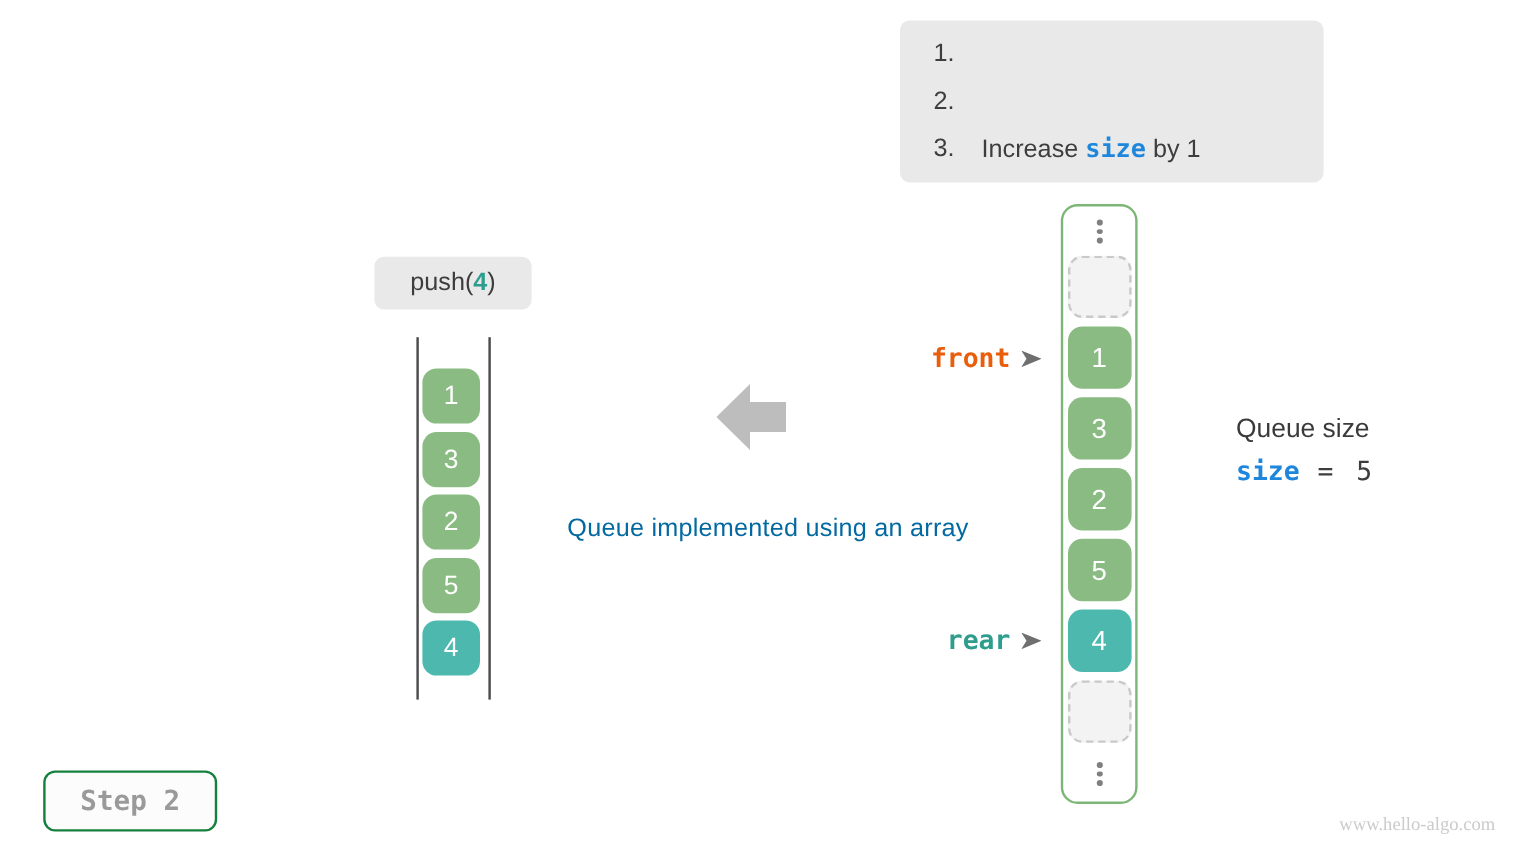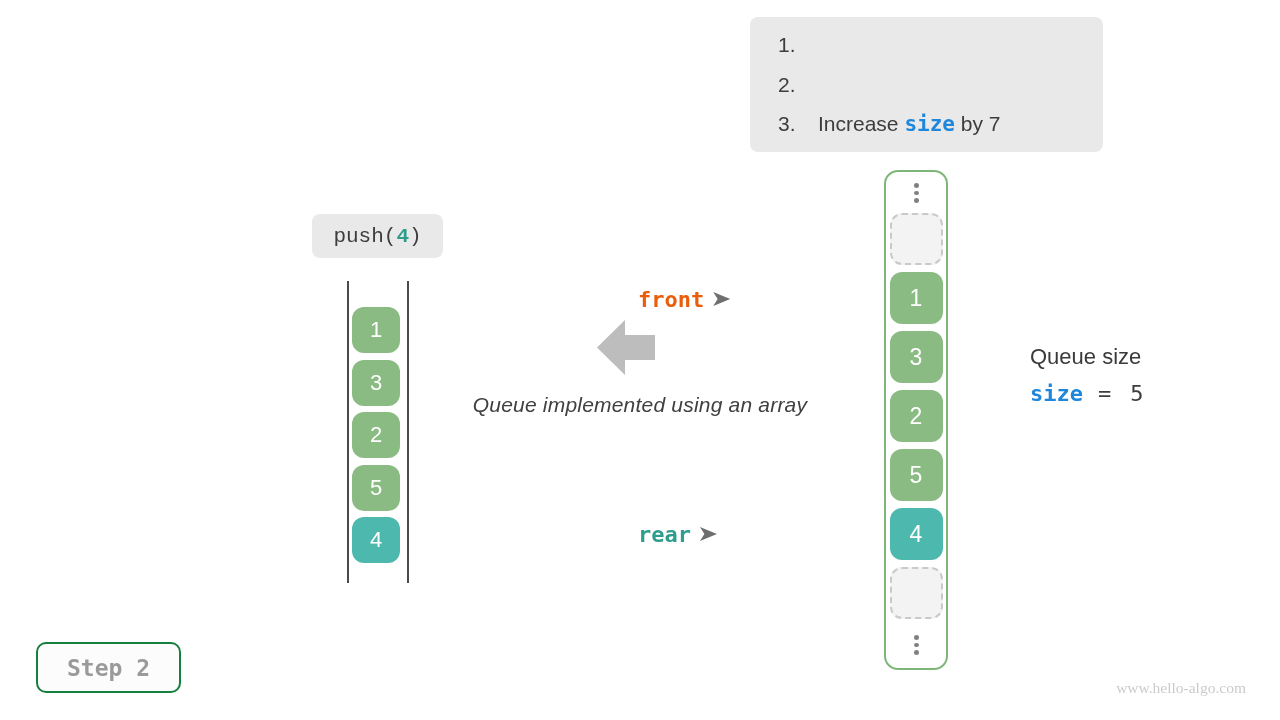--- a/index.html
+++ b/index.html
@@ -17,60 +17,60 @@
   .instr-row{display:flex;align-items:center;font-size:21px;color:#3d3d3d;height:36px;}
   .instr-num{width:40px;flex:0 0 40px;}
   .code{font-family:"DejaVu Sans Mono", monospace;font-weight:bold;font-size:21px;}
   .code[data-color="teal"]{color:var(--teal-code,#2e9d8e);}
   .code[data-color="blue"]{color:var(--blue-code,#1e87dc);}
 
   
   .op-box{
     position:absolute;left:312px;top:214px;width:131px;height:44px;
     background:#e9e9e9;border-radius:8px;display:flex;align-items:center;justify-content:center;
-    font-family:Liberation Mono, monospace;font-size:21px;color:#3d3d3d;
+    font-family:Liberation Sans, sans-serif;font-size:21px;color:#3d3d3d;
   }
   .op-box .arg{color:var(--teal-code,#2e9d8e);font-weight:bold;}
 
   
   .wall{position:absolute;top:281px;width:2px;height:302px;background:#4a4a4a;}
   .wall.left{left:347px;} .wall.right{left:407px;}
   .stack-cells{position:absolute;left:352px;top:307px;display:flex;flex-direction:column;gap:6.5px;}
   .scell{
     width:48px;height:46px;border-radius:12px;display:flex;align-items:center;justify-content:center;
     color:#fff;font-size:22px;font-weight:500;box-sizing:border-box;
   }
   .scell[data-type="green"],.acell[data-type="green"]{background:var(--green-cell,#8abb82);}
   .scell[data-type="teal"],.acell[data-type="teal"]{background:var(--teal-cell,#4db9ae);}
 
   
   .big-arrow{position:absolute;left:597px;top:320px;}
-  .caption{position:absolute;left:420px;top:393px;width:440px;text-align:center;
-    font-size:21px;color:#404040;letter-spacing:.2px;font-style:italic;}
+  .caption{position:absolute;left:420px;top:429px;width:440px;text-align:center;
+    font-size:21px;color:#0369a1;letter-spacing:.2px;}
 
   
   .array-box{
     position:absolute;left:884px;top:170px;width:64px;height:500px;box-sizing:border-box;
     border:2px solid var(--array-border,#7db677);border-radius:14px;
     display:flex;flex-direction:column;align-items:center;gap:7px;padding-top:11px;
   }
   .dots{display:flex;flex-direction:column;align-items:center;gap:3px;height:20px;justify-content:center;}
   .dots.top{margin-bottom:3px;}
   .dots.bottom{margin-top:9px;}
   .dots i{width:5px;height:5px;border-radius:50%;background:#808080;display:block;}
   .acell{
     width:53px;height:52px;border-radius:12px;box-sizing:border-box;
     display:flex;align-items:center;justify-content:center;
     color:#fff;font-size:23px;font-weight:500;flex:0 0 auto;
   }
   .acell[data-type="empty"]{background:#f3f3f3;border:2px dashed #c9c9c9;}
 
   
   .pointer{
-    position:absolute;width:230px;display:flex;align-items:center;gap:9px;height:28px;
+    position:absolute;width:230px;display:flex;align-items:center;justify-content:flex-end;gap:9px;height:28px;
   }
   .pointer .plabel{font-family:"DejaVu Sans Mono", monospace;font-weight:bold;font-size:22px;}
   .pointer.front{left:638px;top:285px;}
   .pointer.front .plabel{color:var(--orange-code,#ea5d0b);}
   .pointer.rear{left:638px;top:520px;}
   .pointer.rear .plabel{color:var(--teal-code,#2e9d8e);}
   .tri{
     width:17px;height:14px;background:#6f6f6f;
     clip-path:polygon(0 0,100% 50%,0 100%,26% 50%);
   }
@@ -103,21 +103,21 @@
 
   <div class="instructions">
     <div class="instr-row">
       <span class="instr-num">1.</span>
     </div>
     <div class="instr-row">
       <span class="instr-num">2.</span>
     </div>
     <div class="instr-row">
       <span class="instr-num">3.</span>
-      <span><span>Increase </span><span class="code" data-color="blue">size</span><span> by 7</span></span>
+      <span><span>Increase </span><span class="code" data-color="blue">size</span><span> by 1</span></span>
     </div>
   </div>
 
   <div class="op-box">
     <span>push(</span>
       <span class="arg">4</span>
       <span>)</span>
   </div>
 
   <div class="wall left"></div>

